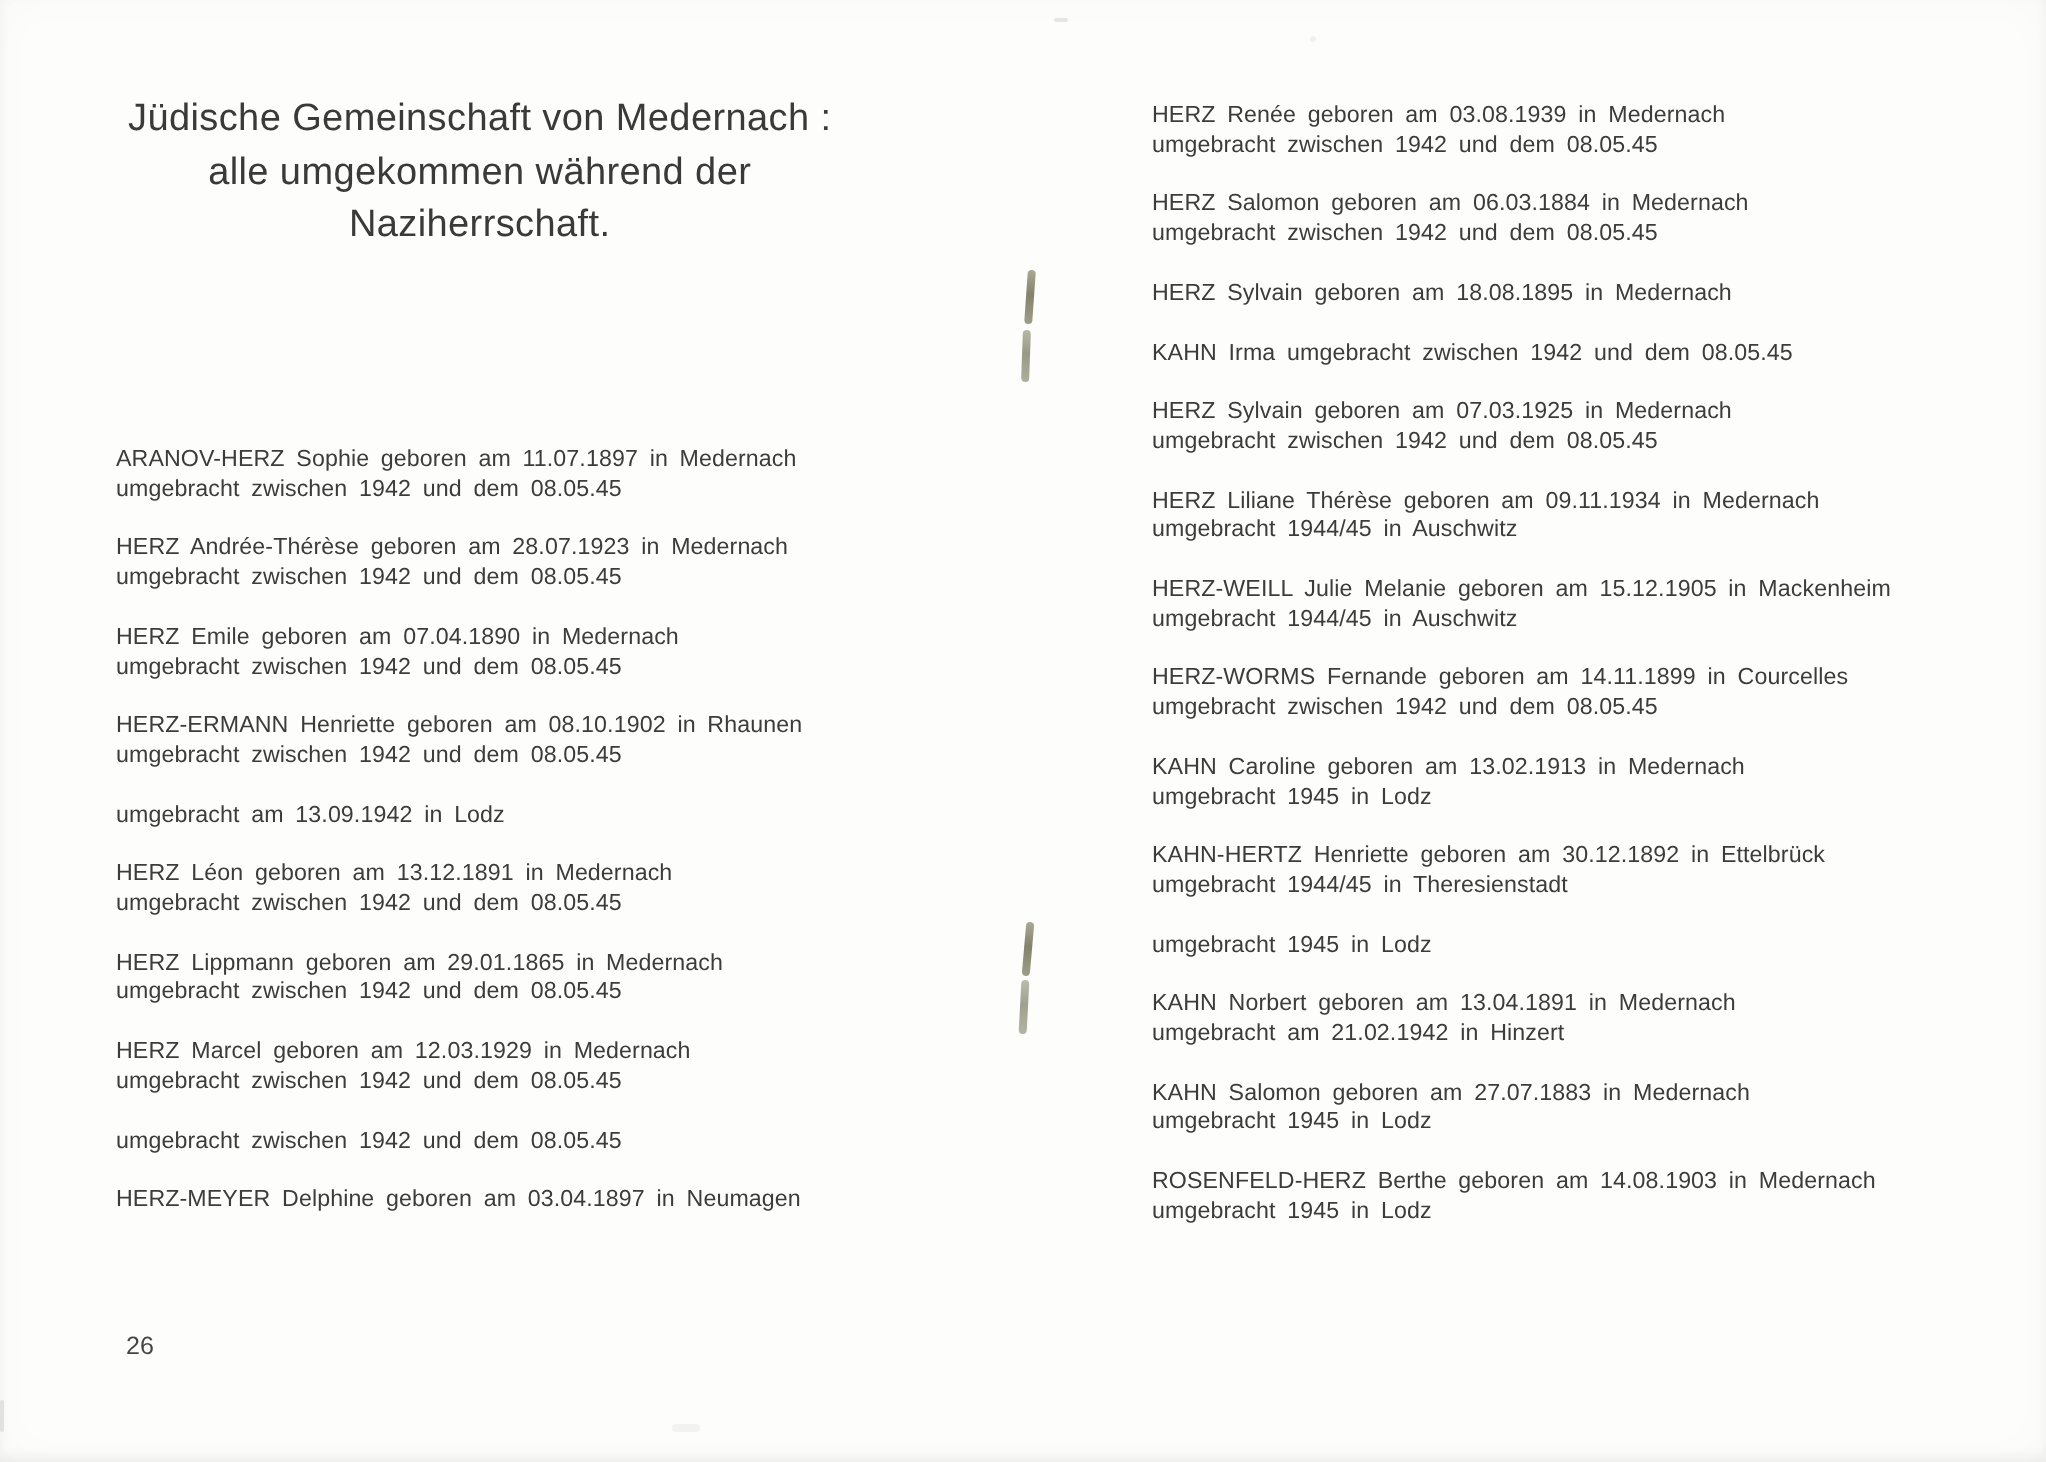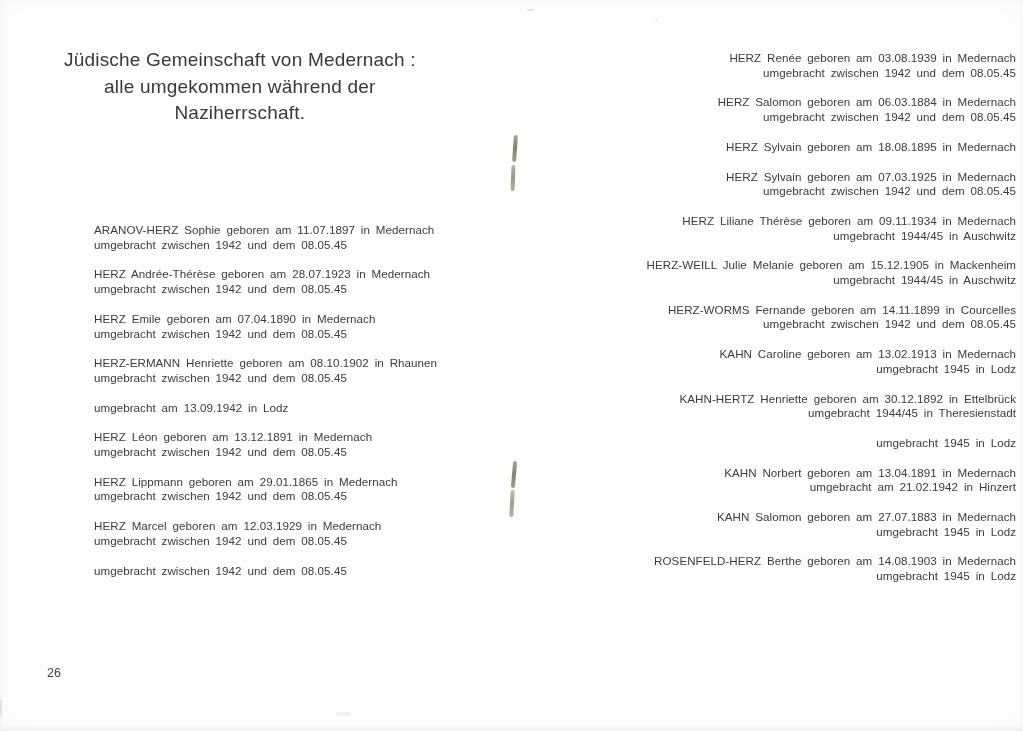--- a/index.html
+++ b/index.html
@@ -15,55 +15,55 @@
     overflow: hidden;
     font-family: "Liberation Sans", "DejaVu Sans", sans-serif;
     box-shadow: inset 0 -3px 6px rgba(0,0,0,0.05), inset 0 0 24px rgba(0,0,0,0.02);
   }
   .page {
     position: absolute;
     top: 0;
     bottom: 0;
   }
   .page.left  { left: 0;   width: 511px; }
-  .page.right { left: 511px; width: 512px; text-align: right; }
+  .page.right { left: 511px; width: 512px; }
 
   .title-block {
     position: absolute;
     left: 64px;
     top: 47px;
     color: #3a3a3a;
     font-size: 19px;
     line-height: 26.5px;
     letter-spacing: 0.2px;
     text-align: center;
   }
 
   .entries {
     position: absolute;
     color: #3c3c3c;
   }
-  .entries.left-col  { left: 58px;  top: 223px; width: 435px; margin-left: 36px; }
+  .entries.left-col  { left: 58px;  top: 223px; width: 435px; }
   .entries.right-col { left: 65px;  top: 51px;  width: 440px; }
 
   .entry { margin-bottom: 15px; }
   .entry-line {
     font-size: 11.6px;
     line-height: 14.7px;
     word-spacing: 2.6px;
     letter-spacing: 0.05px;
     white-space: nowrap;
   }
 
   .page-number {
     position: absolute;
     font-size: 12.5px;
     color: #454545;
   }
-  .page-number.left-num  { left: 47px;  top: 666px; }
+  .page-number.left-num  { left: 63px;  top: 666px; }
 
   
   .stitch {
     position: absolute;
     width: 4px;
     border-radius: 3px;
     background: linear-gradient(to bottom, #9a9a82, #6e6e54 45%, #8d8d74);
     opacity: 0.85;
   }
   .stitch.s1 { left: 513px; top: 135px; height: 27px; transform: rotate(4deg); }
@@ -122,37 +122,41 @@
           <div class="entry-line">umgebracht zwischen 1942 und dem 08.05.45</div>
         </div>
         <div class="entry">
           <div class="entry-line">HERZ Marcel geboren am 12.03.1929 in Medernach</div>
           <div class="entry-line">umgebracht zwischen 1942 und dem 08.05.45</div>
         </div>
         <div class="entry">
           <div class="entry-line">umgebracht zwischen 1942 und dem 08.05.45</div>
         </div>
         <div class="entry">
+          <div class="entry-line">HERZ-MEYER Delphine geboren am 03.04.1897 in Neumagen</div>
         </div>
       </div>
     <div class="page-number left-num">26</div>
   </div>
 
   <div class="page right">
     <div class="entries right-col">
         <div class="entry">
           <div class="entry-line">HERZ Renée geboren am 03.08.1939 in Medernach</div>
           <div class="entry-line">umgebracht zwischen 1942 und dem 08.05.45</div>
         </div>
         <div class="entry">
           <div class="entry-line">HERZ Salomon geboren am 06.03.1884 in Medernach</div>
           <div class="entry-line">umgebracht zwischen 1942 und dem 08.05.45</div>
         </div>
         <div class="entry">
           <div class="entry-line">HERZ Sylvain geboren am 18.08.1895 in Medernach</div>
+        </div>
+        <div class="entry">
+          <div class="entry-line">KAHN Irma umgebracht zwischen 1942 und dem 08.05.45</div>
         </div>
         <div class="entry">
           <div class="entry-line">HERZ Sylvain geboren am 07.03.1925 in Medernach</div>
           <div class="entry-line">umgebracht zwischen 1942 und dem 08.05.45</div>
         </div>
         <div class="entry">
           <div class="entry-line">HERZ Liliane Thérèse geboren am 09.11.1934 in Medernach</div>
           <div class="entry-line">umgebracht 1944/45 in Auschwitz</div>
         </div>
         <div class="entry">

